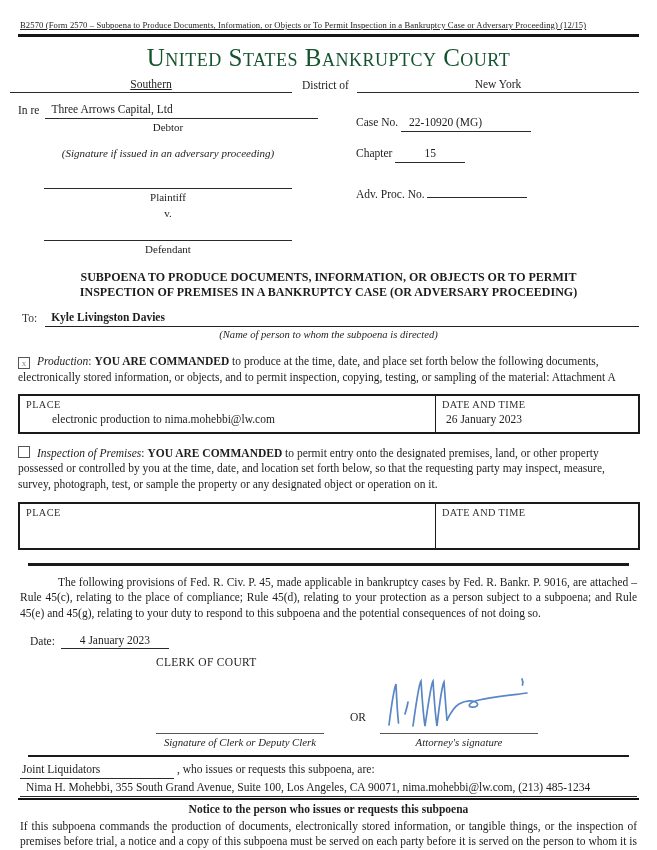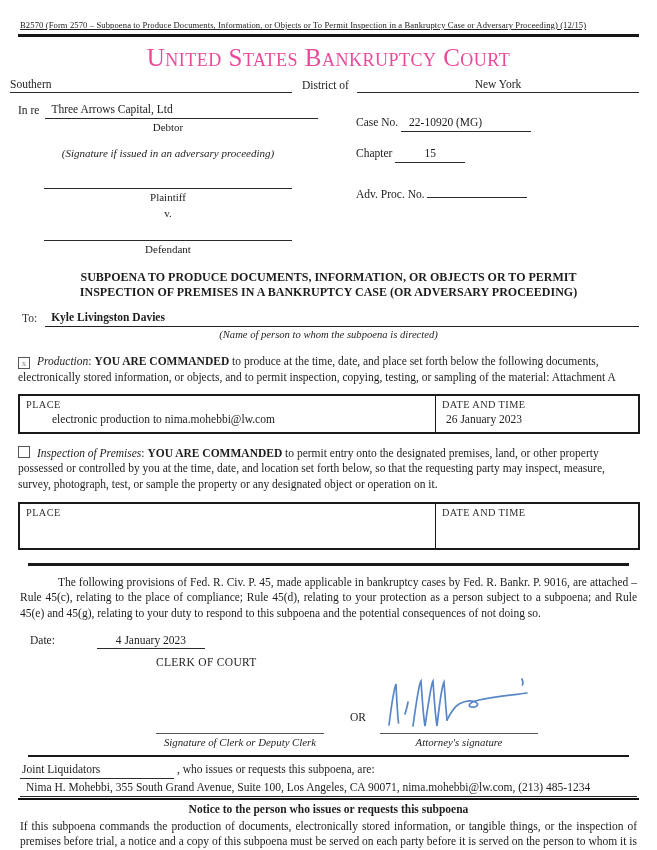--- a/index.html
+++ b/index.html
@@ -13,27 +13,27 @@
   .bold{font-weight:bold;}
 
   
   .form-header{
     font-size:8.6px;letter-spacing:.1px;color:#222;
     padding:0 0 2px 2px;border-bottom:3px solid #161616;
   }
   .form-header span{text-decoration:underline;}
   .court-title{
     margin:4px 0 2px 0;text-align:center;font-weight:normal;
-    font-variant:small-caps;font-size:25px;letter-spacing:.5px;color:#ec4899;
+    font-variant:small-caps;font-size:25px;letter-spacing:.5px;color:#14532d;
   }
 
   
   .district-row{display:flex;align-items:flex-end;margin-top:0;}
   .u-field{border-bottom:1px solid #2a2a2a;display:inline-block;}
-  .district-row .district{width:282px;text-align:left;margin-left:-8px;}
+  .district-row .district{width:282px;text-align:center;margin-left:-8px;text-decoration:underline;}
   .district-row .of-label{padding:0 8px 0 10px;white-space:nowrap;}
   .district-row .state{flex:1;text-align:center;}
 
   
   .caption-grid{display:flex;margin-top:9px;}
   .caption-left{width:300px;}
   .caption-right{flex:1;padding-left:38px;box-sizing:border-box;}
   .inre-row{display:flex;align-items:center;}
   .inre-row .inre-label{white-space:nowrap;padding-right:6px;}
   .inre-row .debtor{flex:1;padding-left:6px;}
@@ -81,21 +81,21 @@
 
   
   .rule{border:0;margin:0;}
   .rule.thick{height:3px;background:#1a1a1a;margin:13px 10px 0 10px;}
   .rule.thin{height:2px;background:#1a1a1a;margin:6px 10px 0 10px;}
   .rule.mid{height:2.5px;background:#111;margin:1px 0 0 0;}
 
   .provisions{margin:9px 2px 0 2px;text-indent:38px;text-align:justify;}
 
   
-  .date-row{display:flex;align-items:center;margin:11px 0 0 12px;gap:36px;}
+  .date-row{display:flex;align-items:flex-end;margin:11px 0 0 12px;}
   .date-row .date-label{padding-right:6px;}
   .date-row .date{width:108px;text-align:center;}
   .clerk-line{margin:6px 0 0 138px;letter-spacing:.3px;}
   .sig-row{display:flex;margin-top:2px;}
   .sig-left{width:168px;margin-left:138px;display:flex;flex-direction:column;justify-content:flex-end;}
   .sig-line{border-bottom:1px solid #555;height:12px;}
   .sig-caption{font-size:10.8px;text-align:center;margin-top:1px;}
   .or-label{align-self:flex-end;margin:0 14px 24px 26px;}
   .sig-right{width:158px;display:flex;flex-direction:column;justify-content:flex-end;}
   .signature-ink{display:block;margin:0 0 -14px 2px;}

